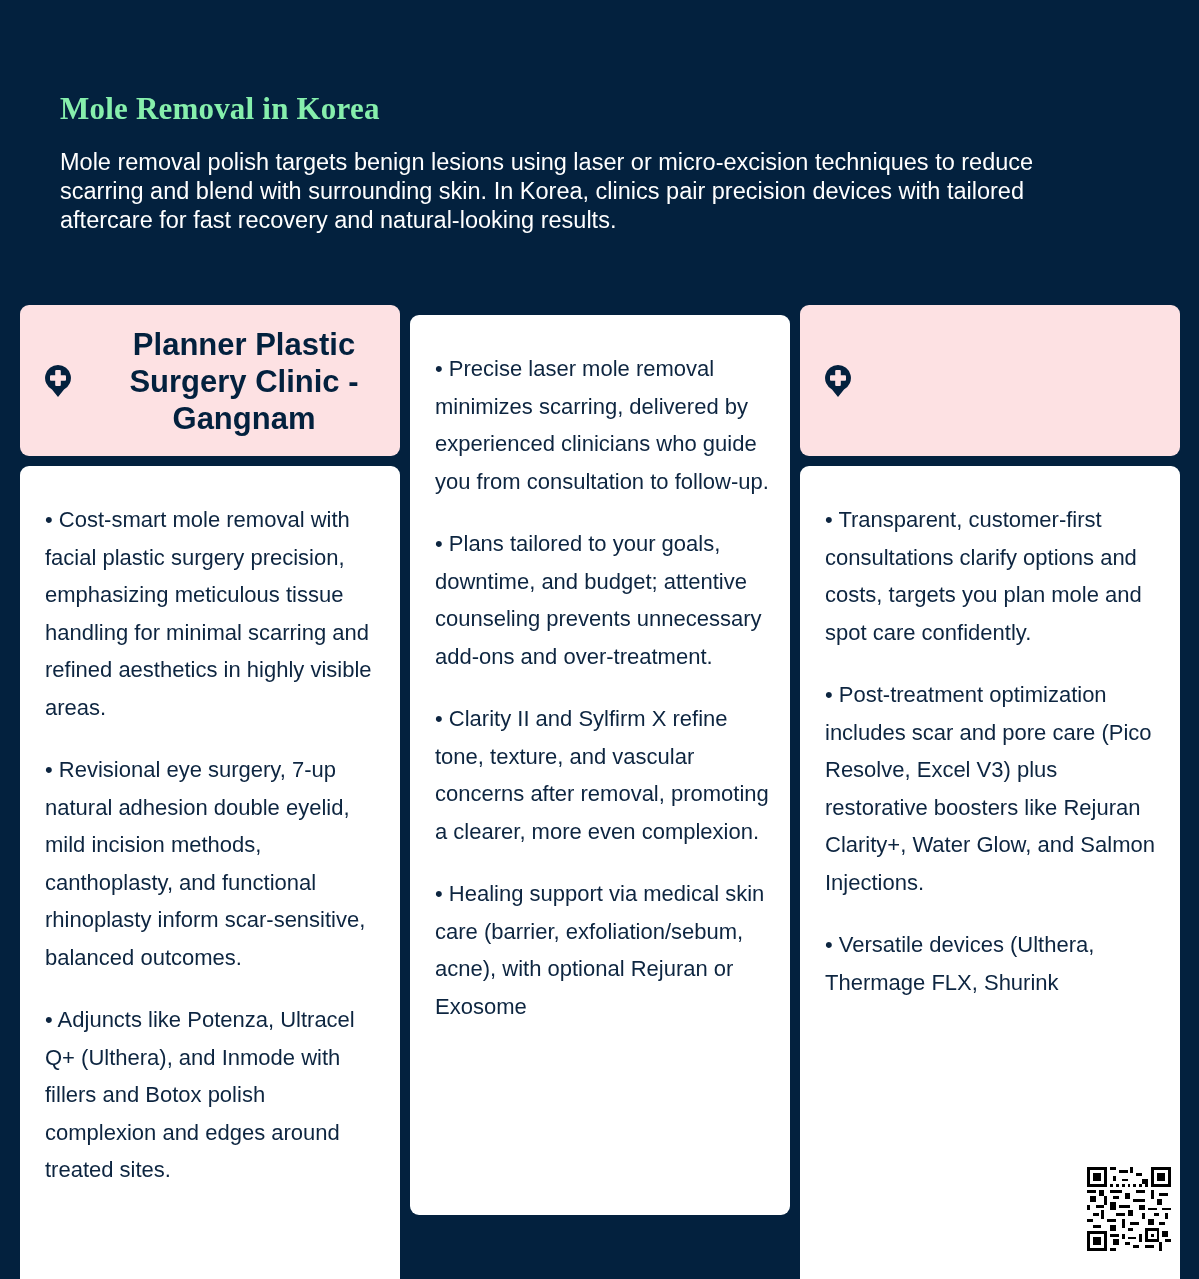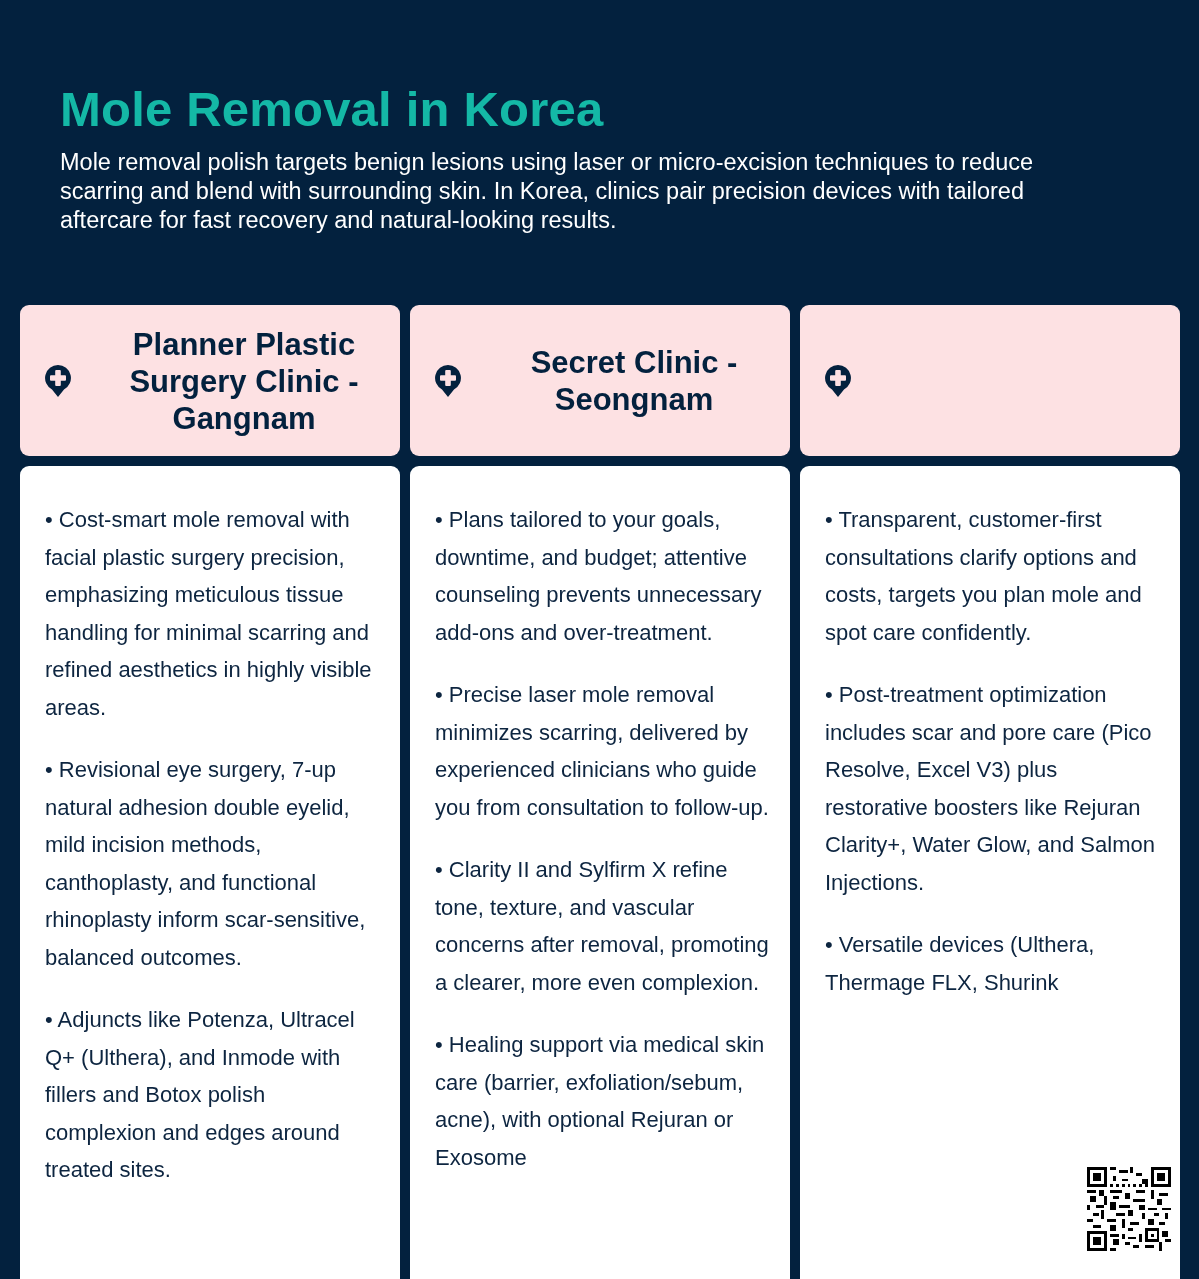--- a/index.html
+++ b/index.html
@@ -4,25 +4,26 @@
 <style>
   * { box-sizing: border-box; margin: 0; padding: 0; }
   html, body { width: 1199px; height: 1279px; overflow: hidden; }
   body {
     background: #03213e;
     font-family: "Liberation Sans", sans-serif;
     position: relative;
   }
   .hero { position: absolute; left: 60px; top: 82px; width: 1100px; }
   .hero h1 {
-    color: #14b8a6;
-    font-size: 49px;
+    color: #86efac;
+    font-size: 31px;
     font-weight: bold;
     line-height: 54px;
     letter-spacing: 0.2px;
+    font-family: Liberation Serif, serif;
   }
   .hero p {
     color: #ffffff;
     font-size: 23.5px;
     line-height: 29px;
     margin-top: 12px;
     width: 1060px;
   }
   .col { position: absolute; top: 305px; width: 380px; }
   .col.c1 { left: 20px; }
@@ -83,31 +84,23 @@
     <div class="title">Planner Plastic Surgery Clinic - Gangnam</div>
   </div>
   <div class="body">
     <p>• Cost-smart mole removal with facial plastic surgery precision, emphasizing meticulous tissue handling for minimal scarring and refined aesthetics in highly visible areas.</p>
     <p>• Revisional eye surgery, 7-up natural adhesion double eyelid, mild incision methods, canthoplasty, and functional rhinoplasty inform scar-sensitive, balanced outcomes.</p>
     <p>• Adjuncts like Potenza, Ultracel Q+ (Ulthera), and Inmode with fillers and Botox polish complexion and edges around treated sites.</p>
   </div>
 </div>
 
 <div class="col c2">
-  <div class="head">
-    <svg class="pin" viewBox="0 0 28 34">
-      <path d="M14 1 A13 13 0 0 1 20 25.5 L14 33 L8 25.5 A13 13 0 0 1 14 1 Z" fill="#03213e"></path>
-      <rect x="11.2" y="6" width="5.6" height="16" rx="1" fill="#fde1e3"></rect>
-      <rect x="6" y="11.2" width="16" height="5.6" rx="1" fill="#fde1e3"></rect>
-    </svg>
-    <div class="title">Secret Clinic - Seongnam</div>
-  </div>
   <div class="body">
+    <p>• Precise laser mole removal minimizes scarring, delivered by experienced clinicians who guide you from consultation to follow-up.</p>
     <p>• Plans tailored to your goals, downtime, and budget; attentive counseling prevents unnecessary add-ons and over-treatment.</p>
-    <p>• Precise laser mole removal minimizes scarring, delivered by experienced clinicians who guide you from consultation to follow-up.</p>
     <p>• Clarity II and Sylfirm X refine tone, texture, and vascular concerns after removal, promoting a clearer, more even complexion.</p>
     <p>• Healing support via medical skin care (barrier, exfoliation/sebum, acne), with optional Rejuran or Exosome</p>
   </div>
 </div>
 
 <div class="col c3">
   <div class="head">
     <svg class="pin" viewBox="0 0 28 34">
       <path d="M14 1 A13 13 0 0 1 20 25.5 L14 33 L8 25.5 A13 13 0 0 1 14 1 Z" fill="#03213e"></path>
       <rect x="11.2" y="6" width="5.6" height="16" rx="1" fill="#fde1e3"></rect>

